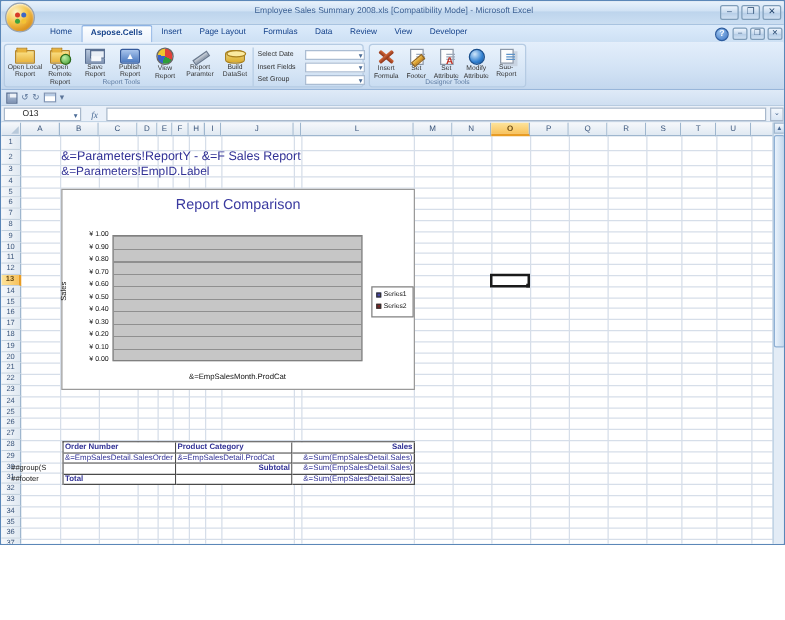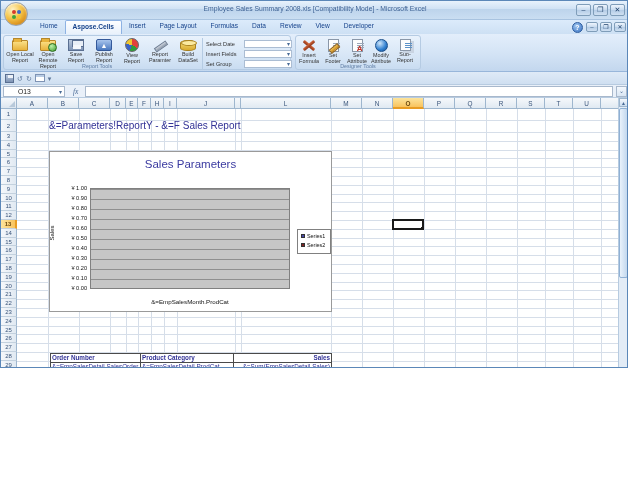--- a/index.html
+++ b/index.html
@@ -1,17 +1,17 @@
 <!DOCTYPE html>
 <html><head>
 <meta charset="utf-8">
 <style>
 *{margin:0;padding:0;box-sizing:border-box}
 body{font-family:"Liberation Sans",sans-serif;background:#fff}
-#app{position:relative;width:628px;height:368px;background:#fff;border:1px solid #5b87b8;overflow:hidden}
+#app{position:relative;width:628px;height:436px;background:#fff;border:1px solid #5b87b8;overflow:hidden}
 
 
 #titlebar{position:absolute;left:0;top:0;width:628px;height:19px;
  background:linear-gradient(#e8f2fc,#cfe1f4 45%,#bdd4ec 46%,#cadef2);border-bottom:1px solid #a8c3e0}
 #orb{position:absolute;left:3px;top:1px;width:24px;height:24px;border-radius:50%;z-index:50;
  background:radial-gradient(circle at 35% 30%,#fdf2c8,#f5c84f 40%,#e09a23 68%,#b06c0e);
  border:1px solid #97a4b5;box-shadow:inset 0 1px 2px rgba(255,255,255,.8)}
 #orb:after{content:"";position:absolute;left:7px;top:7px;width:4px;height:4px;border-radius:50%;
  background:#d83b2a;box-shadow:5px 0 0 #3d67c6,0 5px 0 #3fa43d,5px 5px 0 #f3c233}
 #title-text{position:absolute;left:0;right:0;top:4px;text-align:center;font-size:6.8px;color:#3e6294}
@@ -409,23 +409,24 @@
         <div class="rowh" style="top: 342px; height: 8.8px; line-height: 8.8px;">38</div>
         <div class="gl-h" style="top: 350.8px; width: 603px;"></div>
         <div class="rowh" style="top: 350.8px; height: 8.8px; line-height: 8.8px;">39</div>
         <div class="gl-h" style="top: 359.6px; width: 603px;"></div>
         <div class="rowh" style="top: 359.6px; height: 8.8px; line-height: 8.8px;">40</div>
         <div class="gl-h" style="top: 368.4px; width: 603px;"></div>
         <div class="rowh" style="top: 368.4px; height: 8.8px; line-height: 8.8px;">41</div>
       </div>
 
     <div class="celltext" style="left:48px;top:22px;font-size:10px">&amp;=Parameters!ReportY - &amp;=F Sales Report</div>
+    <div class="celltext" style="left:48px;top:34px;font-size:9.5px">&amp;=Parameters!EmpID.Label</div>
 
     <div id="chart" style="top:53px">
-      <div id="chart-title">Sales Parameters</div>
+      <div id="chart-title">Report Comparison</div>
       <div id="plot"></div>
       <div id="yticks">
           <div class="ytick" style="top: 33px;">¥ 1.00</div>
           <div class="ytick" style="top: 43px;">¥ 0.90</div>
           <div class="ytick" style="top: 53px;">¥ 0.80</div>
           <div class="ytick" style="top: 63px;">¥ 0.70</div>
           <div class="ytick" style="top: 73px;">¥ 0.60</div>
           <div class="ytick" style="top: 83px;">¥ 0.50</div>
           <div class="ytick" style="top: 93px;">¥ 0.40</div>
           <div class="ytick" style="top: 103px;">¥ 0.30</div>

